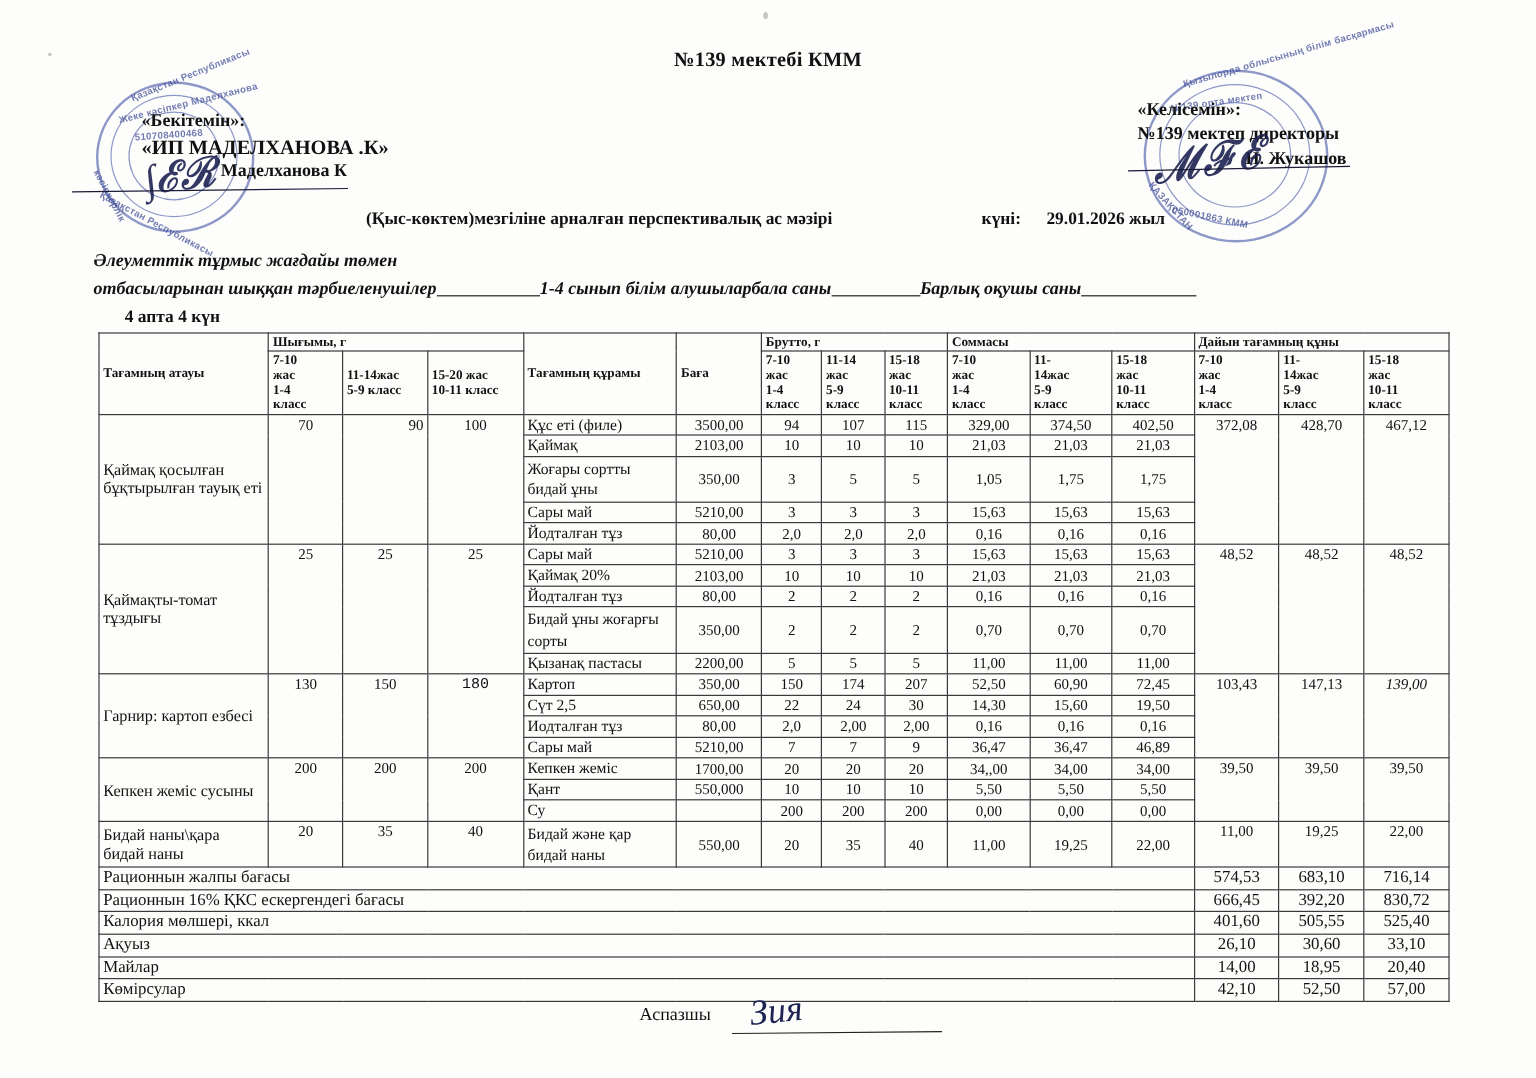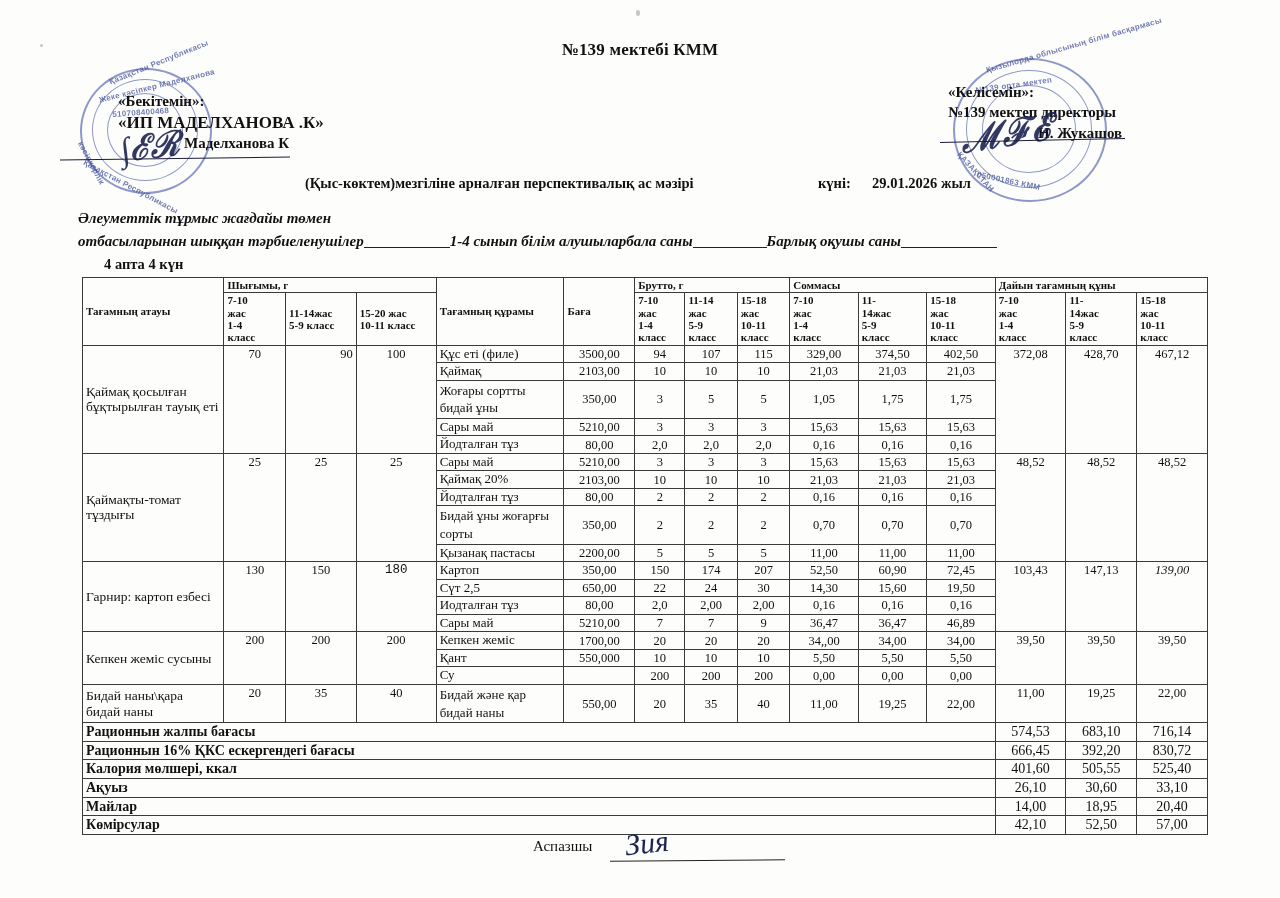--- a/index.html
+++ b/index.html
@@ -71,21 +71,21 @@
     vertical-align:middle;
     line-height:1.12;
   }
   table.menu th{font-weight:bold;text-align:left;font-size:11px;}
   td.c{text-align:center;}
   td.l{text-align:left;padding-left:6px;}
   .dishname{font-size:13.5px;line-height:1.25;}
   .compname{font-size:13px;}
   .hdr-grp{font-size:13px;}
   .hdr-main{font-size:13.5px;}
-  .sumlbl{font-size:14px;font-weight:bold;text-align:left;padding-left:8px;}
+  .sumlbl{font-size:14px;font-weight:normal;text-align:left;padding-left:8px;}
   .sumval{font-weight:normal;font-size:14px;text-align:center;}
 
   .aspaz{position:absolute;left:533px;top:838px;font-size:15px;}
   .aspaz-line{position:absolute;left:610px;top:860px;width:175px;border-bottom:1.5px solid #222;transform:rotate(-0.5deg);}
   .aspaz-sig{position:absolute;left:625px;top:826px;font-size:30px;color:#1d2352;font-style:italic;font-family:"Liberation Serif",serif;transform:rotate(-6deg);}
 
   .speck{position:absolute;background:#b9b9b0;border-radius:50%;opacity:.8;}
 </style>
 </head>
 <body>

